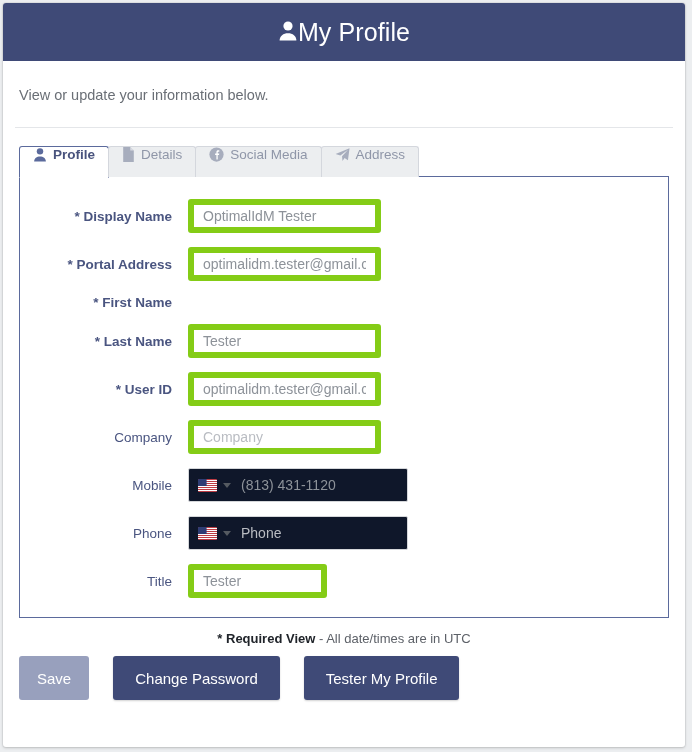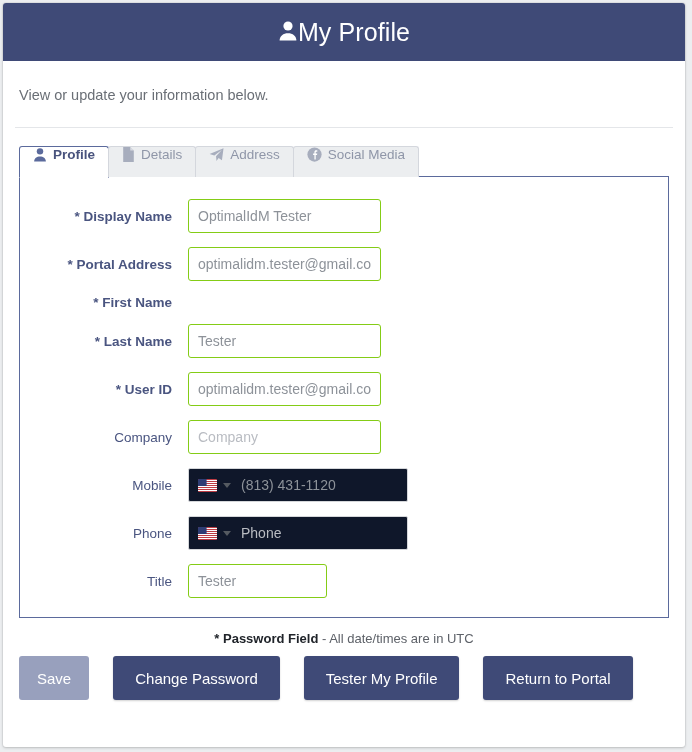--- a/index.html
+++ b/index.html
@@ -129,21 +129,21 @@
     padding-right: 16px;
     box-sizing: border-box;
     font-size: 13.5px;
     color: #4a5580;
   }
   .form-label.req { font-weight: bold; }
 
   .field {
     box-sizing: border-box;
     height: 34px;
-    border: 1px solid #84cc16;
+    border: 6px solid #84cc16;
     border-radius: 3px;
     background: #ffffff;
     font-family: "Liberation Sans", sans-serif;
     font-size: 14px;
     color: #8d9299;
     padding: 0 9px;
     outline: none;
   }
   .field::placeholder { color: #b9bcc2; }
   .w-193 { width: 193px; }
@@ -272,34 +272,34 @@
             <path d="M1 0h8l4 4v13H1z"></path>
             <path d="M9 0l4 4H9z" fill="#ffffff" opacity="0.55"></path>
           </svg>
         </span>
         <span>Details</span>
       </div>
 
       <div class="tab">
         <span class="ticon">
           <svg width="15" height="15" viewBox="0 0 16 16" aria-hidden="true">
-            <path d="M15.5 1.2L0.6 7.4l5.1 1.6 8.2-6.1-6.4 6.9 0.5 5 2.2-3.2 3.6 2.6z"></path>
-          </svg>
-        </span>
-        <span>Address</span>
-      </div>
-
-      <div class="tab">
-        <span class="ticon">
-          <svg width="15" height="15" viewBox="0 0 16 16" aria-hidden="true">
             <circle cx="8" cy="8" r="7.6"></circle>
             <path d="M9.3 8.6h1.4l.22-1.8H9.3V5.9c0-.5.15-.85.9-.85h.78V3.45c-.14-.02-.6-.06-1.15-.06-1.14 0-1.92.7-1.92 1.98v1.43H6.5v1.8h1.41v4.6h1.39z" fill="#ffffff"></path>
           </svg>
         </span>
         <span>Social Media</span>
+      </div>
+
+      <div class="tab">
+        <span class="ticon">
+          <svg width="15" height="15" viewBox="0 0 16 16" aria-hidden="true">
+            <path d="M15.5 1.2L0.6 7.4l5.1 1.6 8.2-6.1-6.4 6.9 0.5 5 2.2-3.2 3.6 2.6z"></path>
+          </svg>
+        </span>
+        <span>Address</span>
       </div>
     </div>
 
     <div class="panel">
 
       <div class="form-row">
         <div class="form-label req">
           <span>* </span><span>Display Name</span>
         </div>
         <input class="field w-193" type="text" value="OptimalIdM Tester" placeholder="Display Name" style="">
@@ -382,24 +382,23 @@
       </div>
 
       <div class="form-row">
         <div class="form-label">Title</div>
         <input class="field w-139" type="text" value="Tester" placeholder="Title" style="">
       </div>
 
     </div>
 
     <div class="reqnote">
-      <b>* Password Field</b><span> - All date/times are in UTC</span>
+      <b>* Required View</b><span> - All date/times are in UTC</span>
     </div>
 
     <div class="btnbar">
       <button class="btn disabled">Save</button>
       <button class="btn">Change Password</button>
       <button class="btn">Tester My Profile</button>
-      <button class="btn">Return to Portal</button>
     </div>
 
   </div>
 </div>
 
 </body></html>

